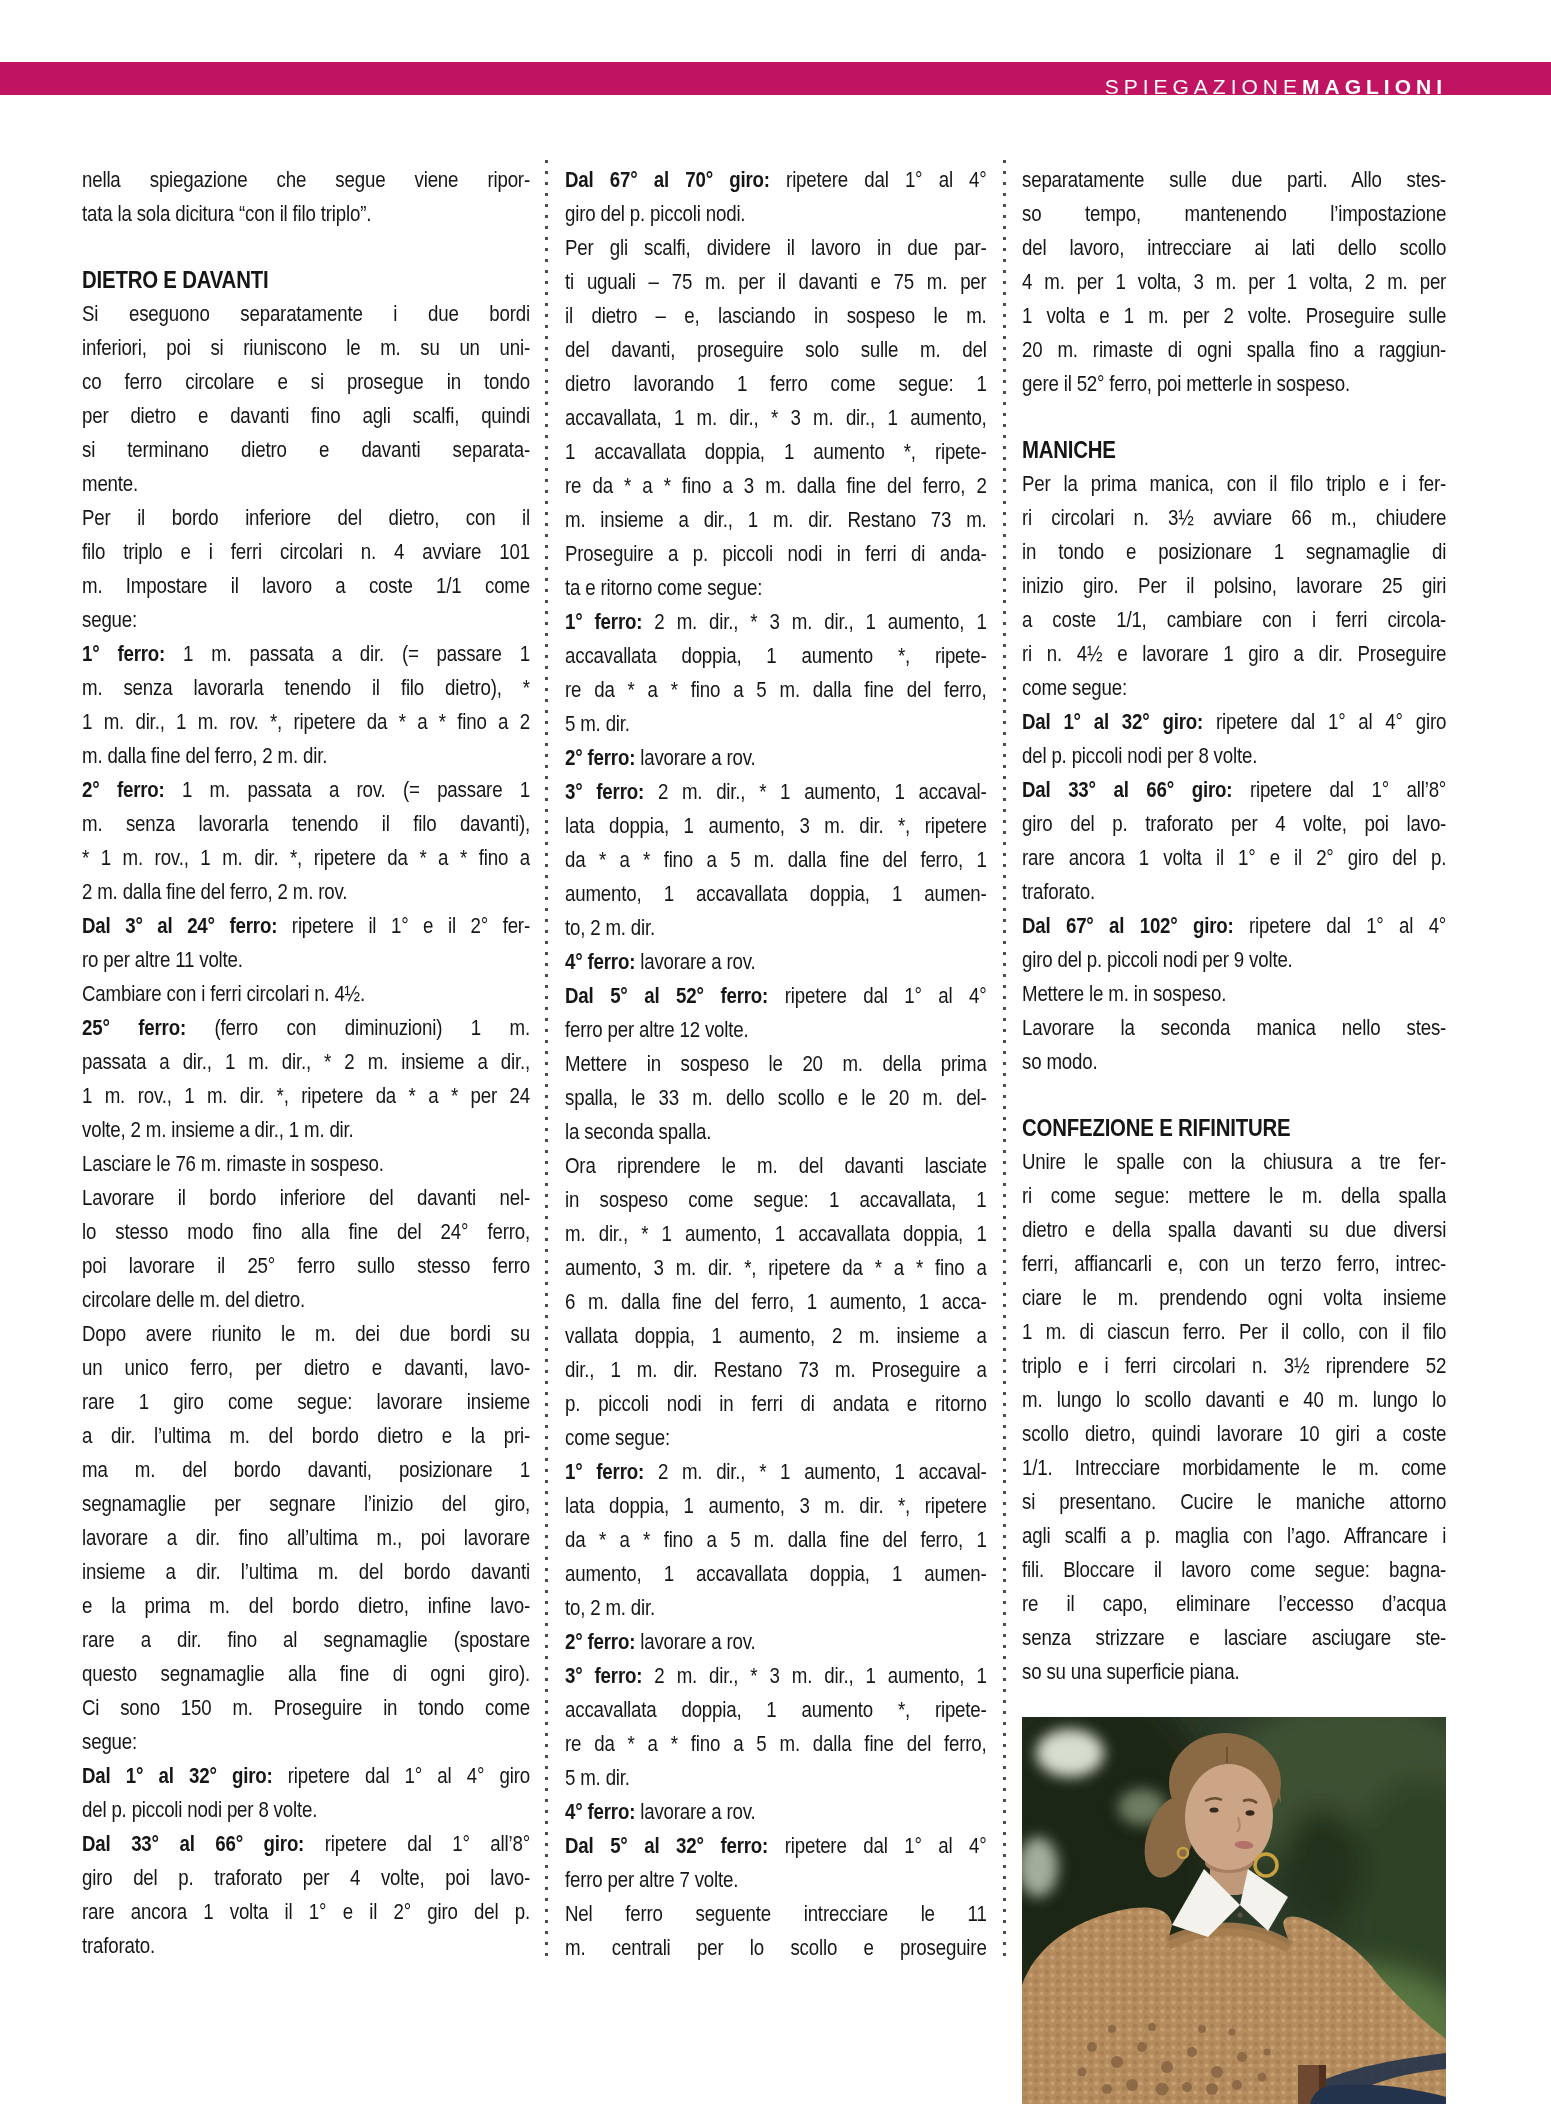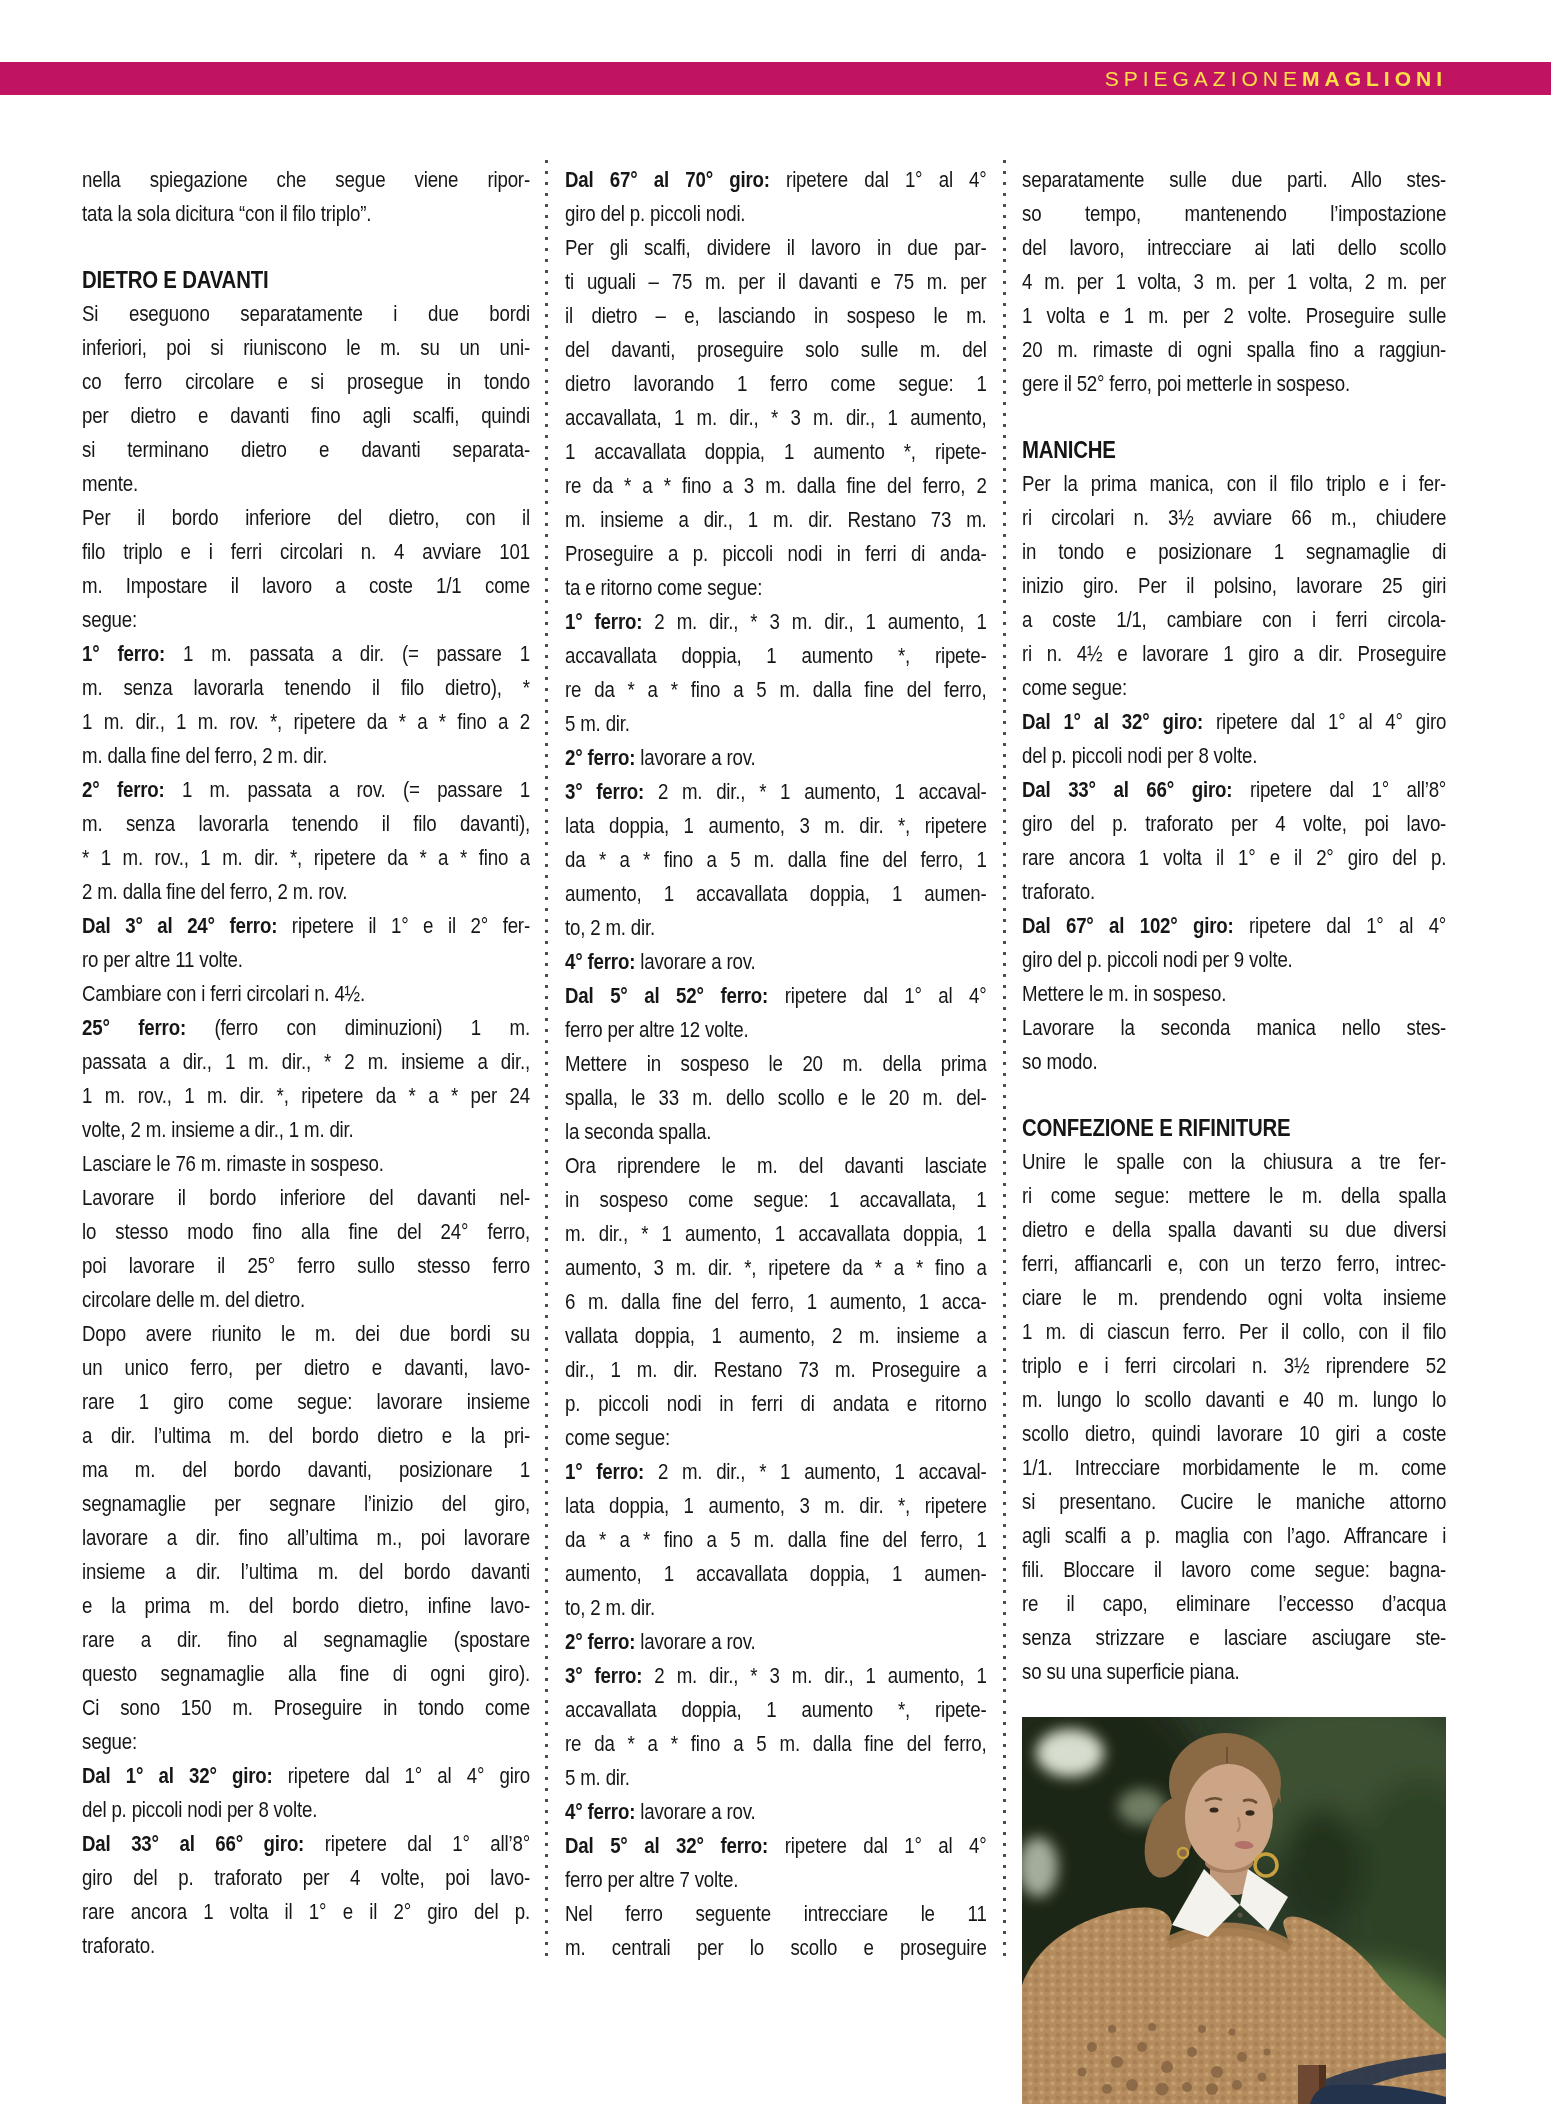--- a/index.html
+++ b/index.html
@@ -7,22 +7,22 @@
     position:relative;
     width:1551px;height:2104px;
     background:#ffffff;
     font-family:"Liberation Sans","DejaVu Sans",sans-serif;
     overflow:hidden;
   }
   .topbar{
     position:absolute;left:0;top:62px;width:1551px;height:33px;
   }
   .topbar-title{
-    position:absolute;right:104px;top:0;height:33px;line-height:34px;
-    color:#fde047;font-size:21px;letter-spacing:5px;white-space:nowrap;
+    position:absolute;right:104px;top:8px;height:33px;line-height:34px;
+    color:#ffffff;font-size:21px;letter-spacing:5px;white-space:nowrap;
   }
   .t-light{font-weight:400;}
   .t-bold{font-weight:700;}
   .col{
     position:absolute;top:163px;
     color:#161616;font-size:22px;letter-spacing:-0.01em;
     transform:scaleX(0.85);transform-origin:0 0;
   }
   .ln{
     height:34px;line-height:34px;overflow:hidden;

